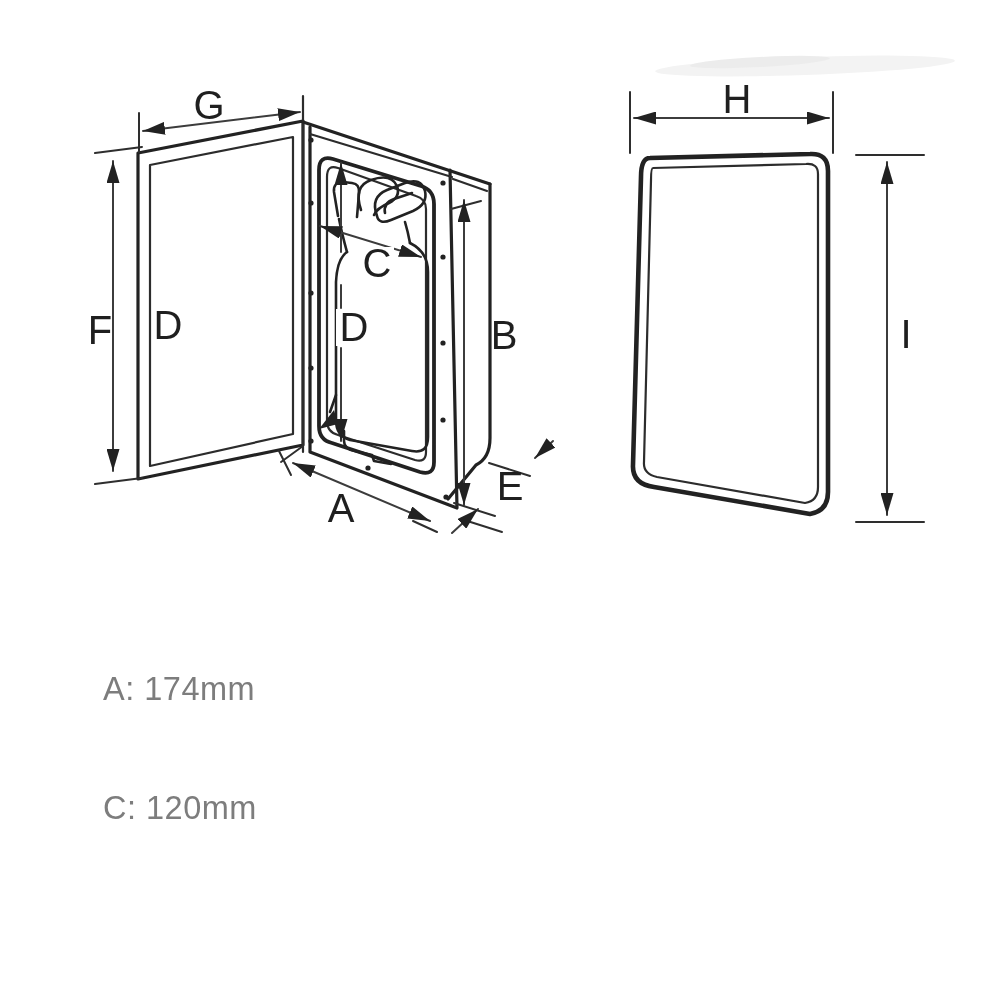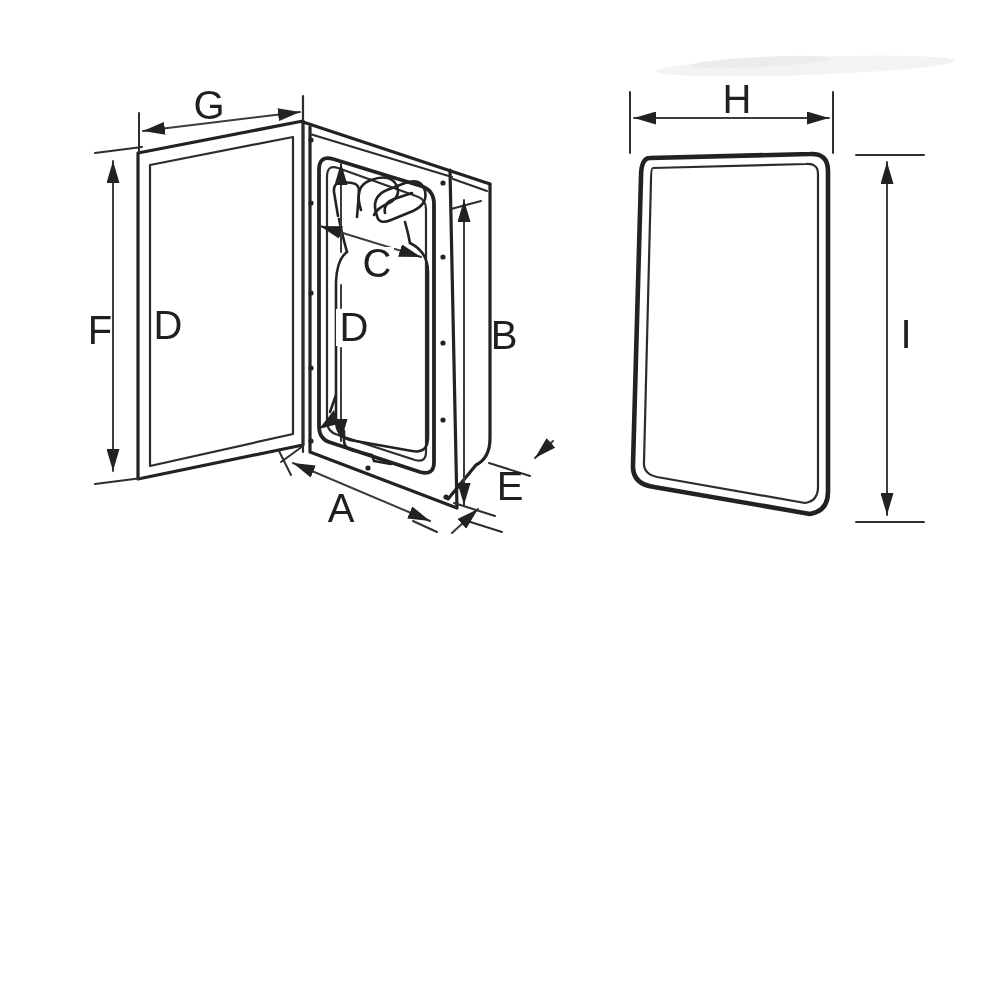--- a/index.html
+++ b/index.html
@@ -164,20 +164,22 @@
         <line class="dim" x1="887" y1="162" x2="887" y2="515" marker-start="url(#ah)" marker-end="url(#ah)"></line>
       </g>
 
       <text class="dlabel" x="737" y="113">H</text>
       <text class="dlabel" x="906" y="348">I</text>
     </g>
   </svg>
 
   
   <div class="legend">
+    <div>A: 174mm</div>
+    <div>C: 120mm</div>
     
     
     
     
     
     
   </div>
 
 </div>
 

